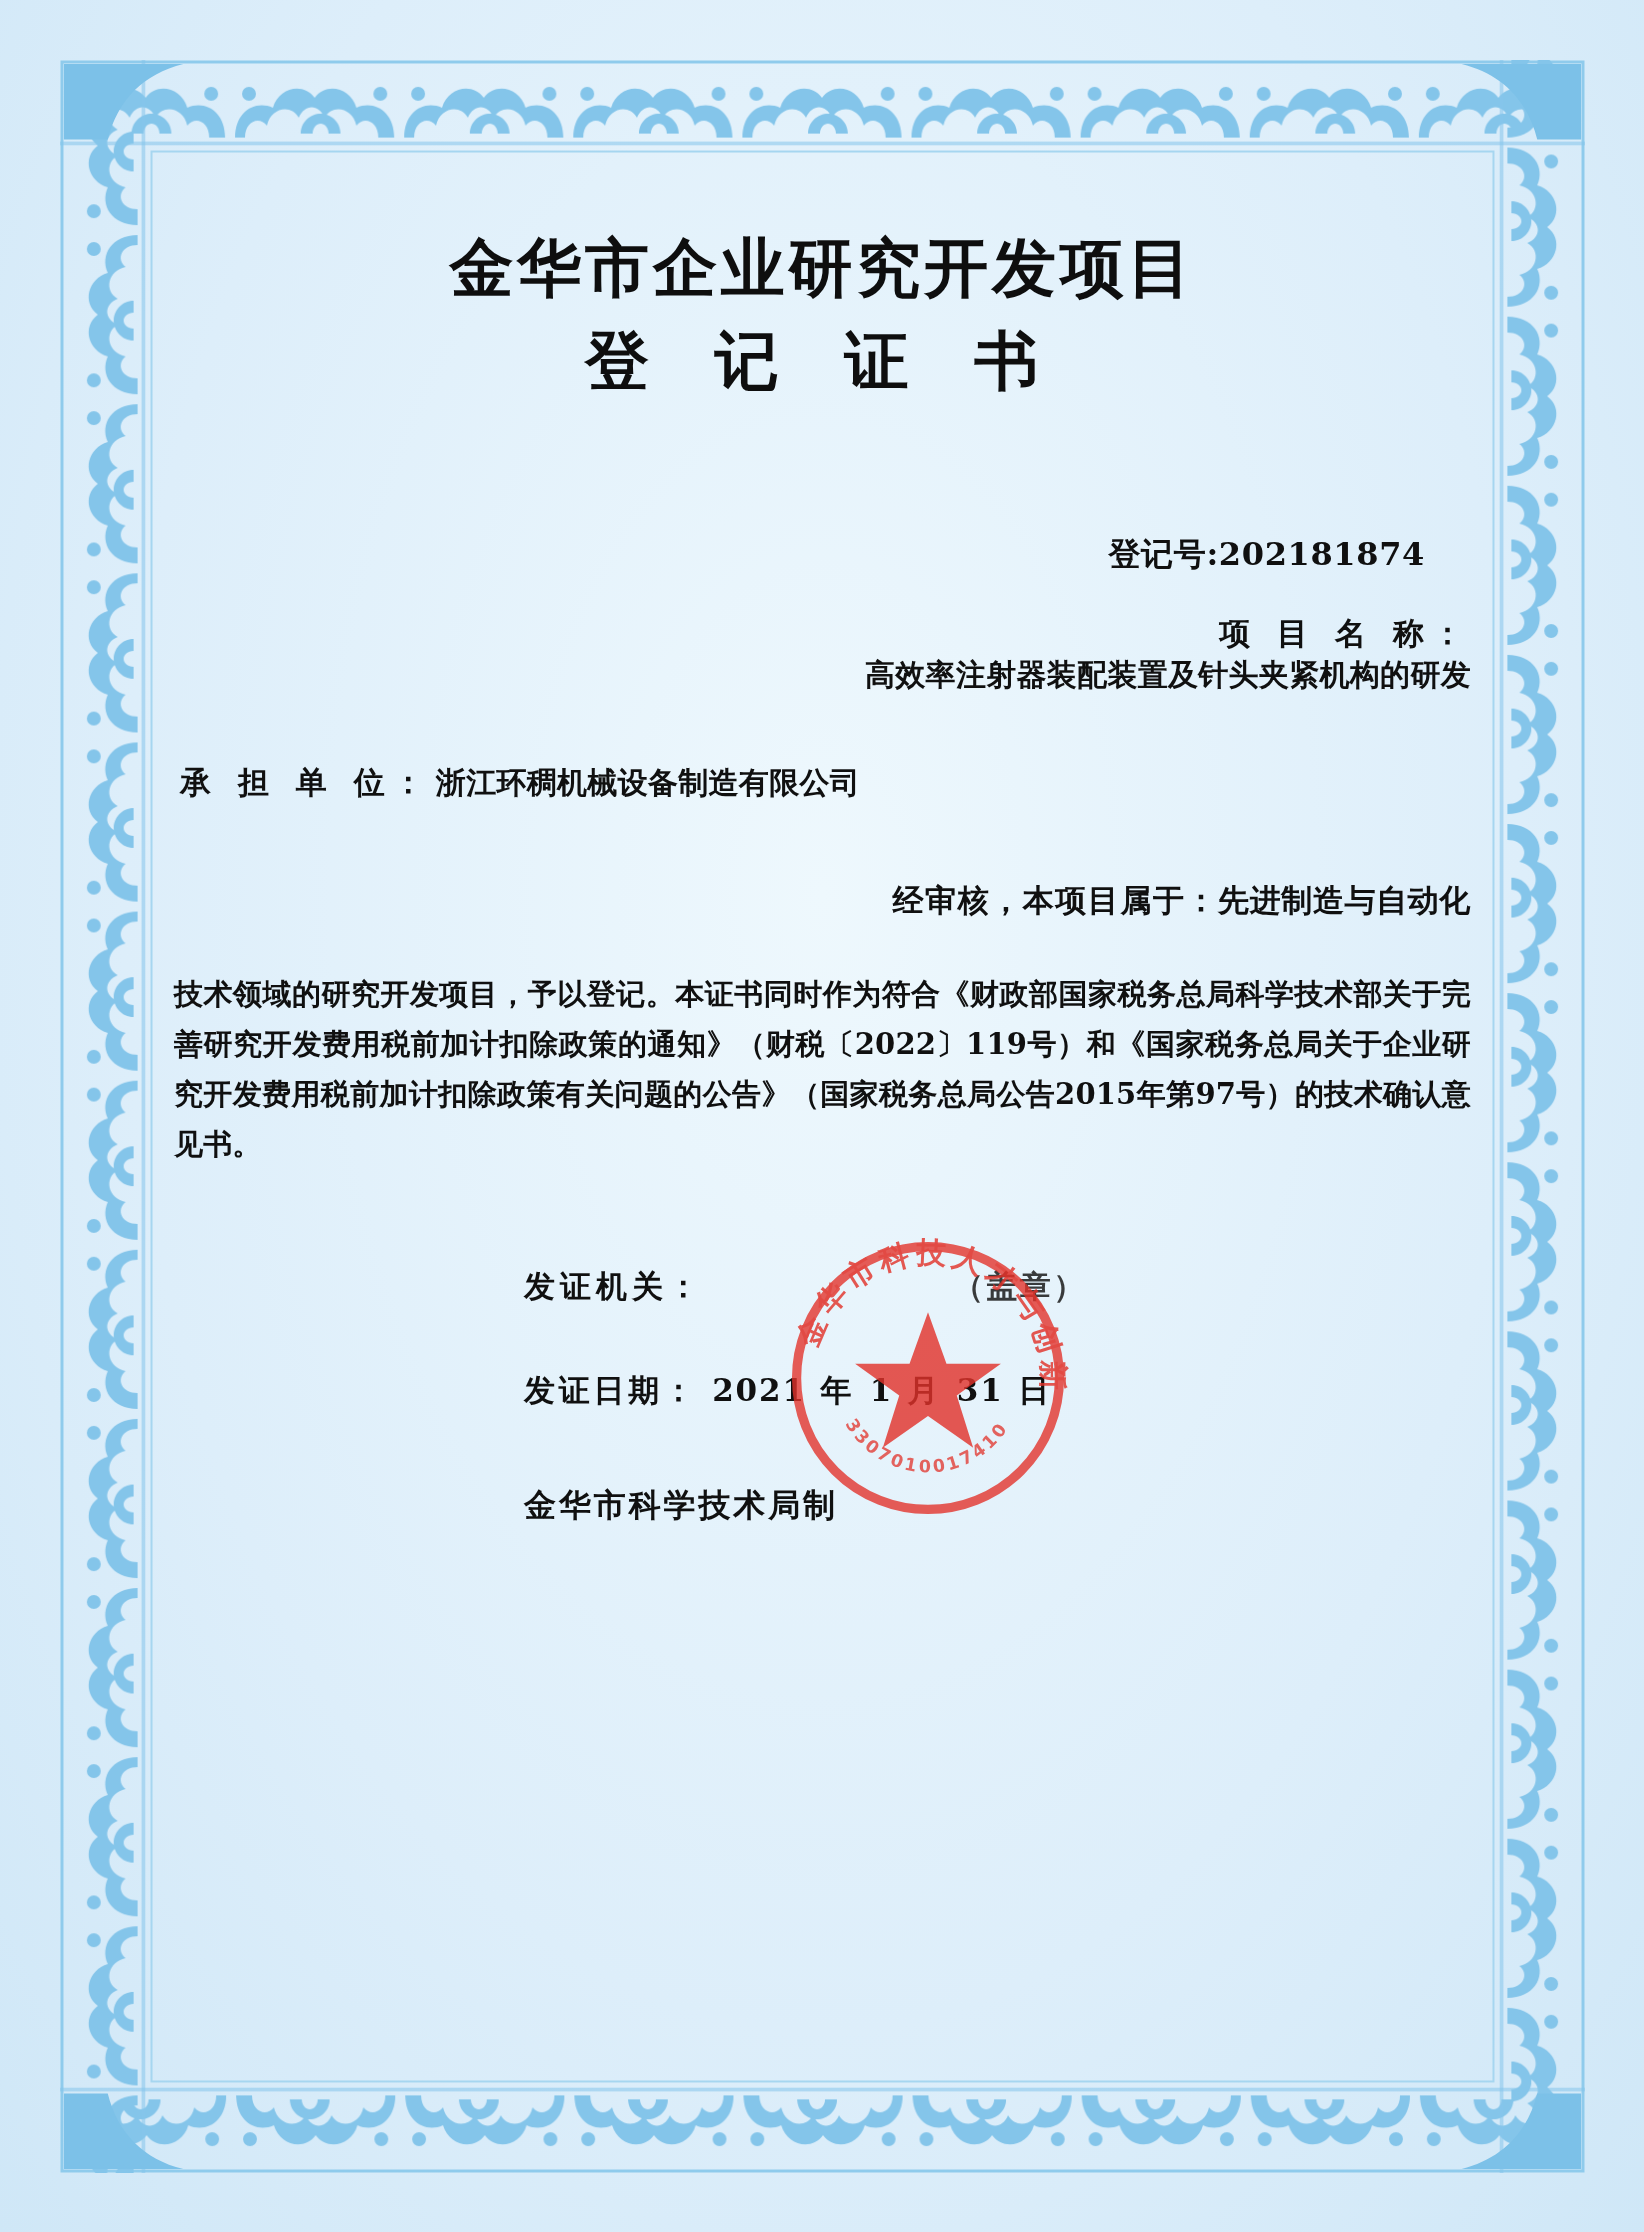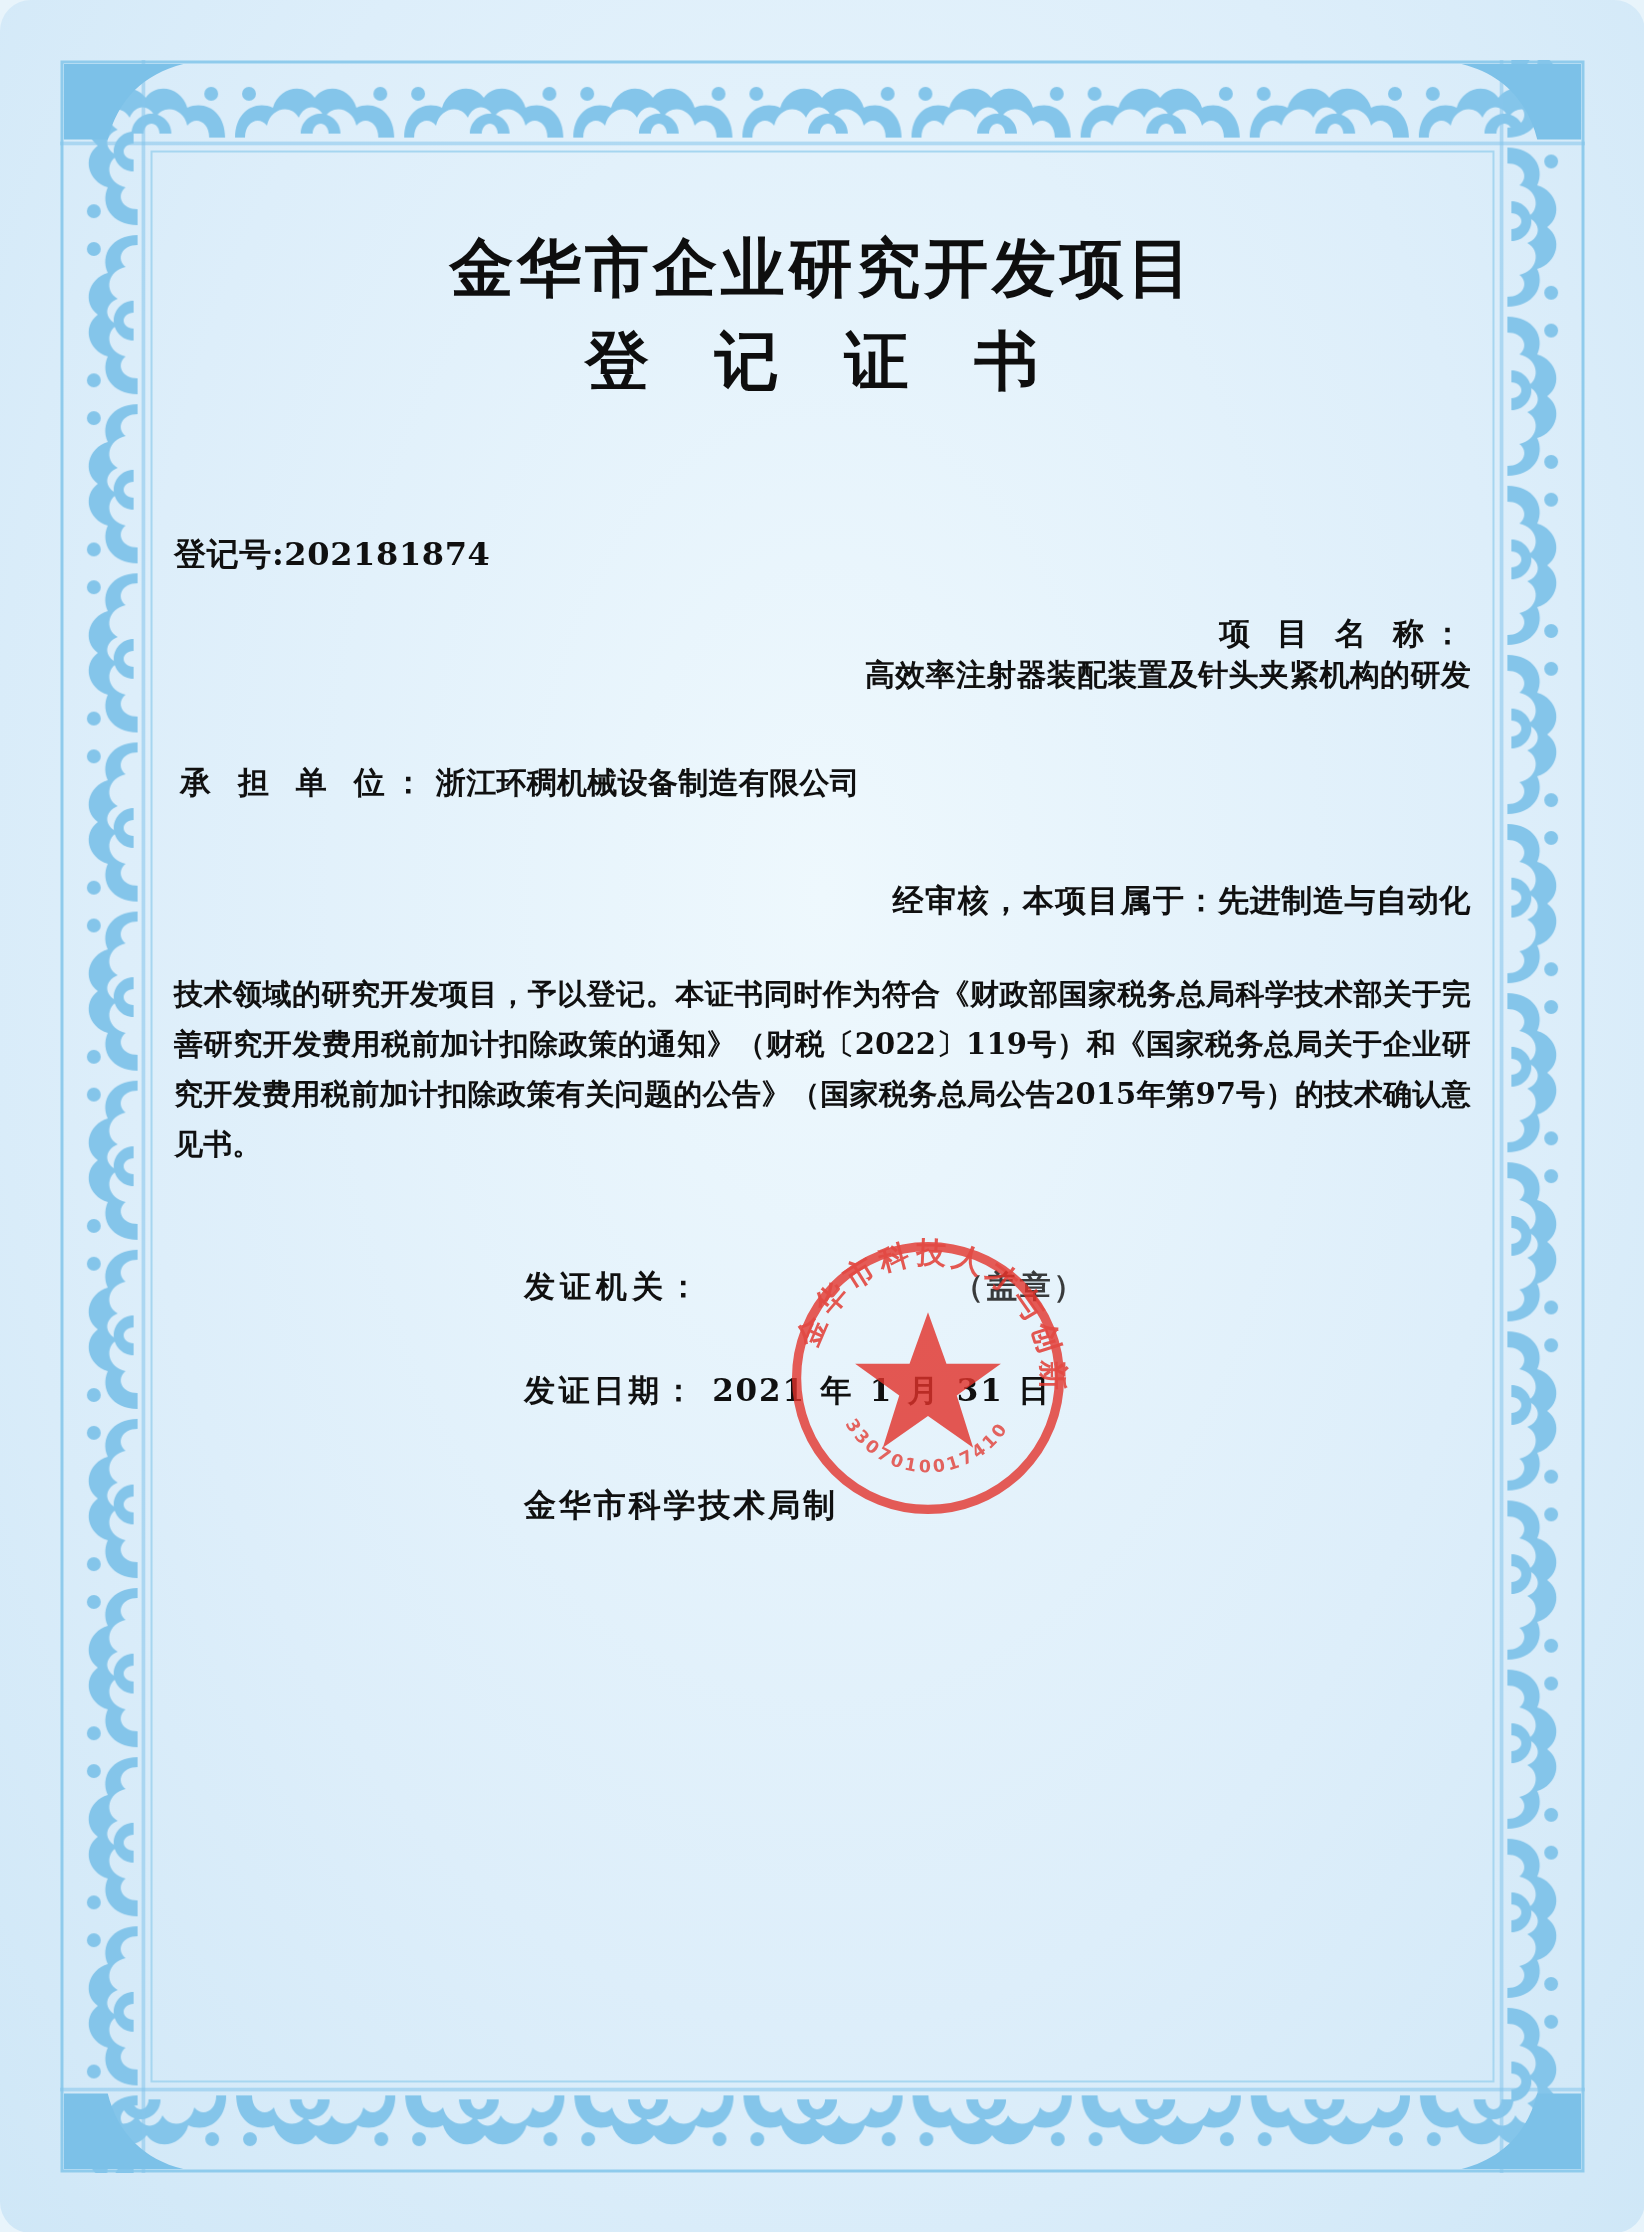--- a/index.html
+++ b/index.html
@@ -7,21 +7,20 @@
   body{
     width:1645px;height:2233px;
     background:#e8f4fb;
     font-family:"DejaVu Sans","Liberation Sans",sans-serif;
     position:relative;
     overflow:hidden;
   }
   .page{
     position:absolute;inset:0;
     background:radial-gradient(ellipse at 50% 40%, #eef8fd 0%, #ddeefa 60%, #cfe7f7 100%);
-    border-radius:31px;
   }
   
   .border-frame{
     position:absolute;
     left:60px;top:60px;right:60px;bottom:60px;
   }
   .border-svg{position:absolute;inset:0;width:100%;height:100%;}
   
   .content{
     position:absolute;
@@ -43,21 +42,21 @@
   }
   .title .l2{
     font-size:64px;
     line-height:1.30;
     display:block;
     letter-spacing:.34em;
     margin-top:10px;
   }
   .regno{
     margin-top:131px;
-    text-align:left;
+    text-align:right;
     padding-right:46px;
     font-size:32px;
     font-family:"DejaVu Serif","Liberation Serif",serif;
     font-weight:bold;
     color:#101010;
     letter-spacing:.02em;
   }
   .field{
     display:flex;
     align-items:flex-end;

